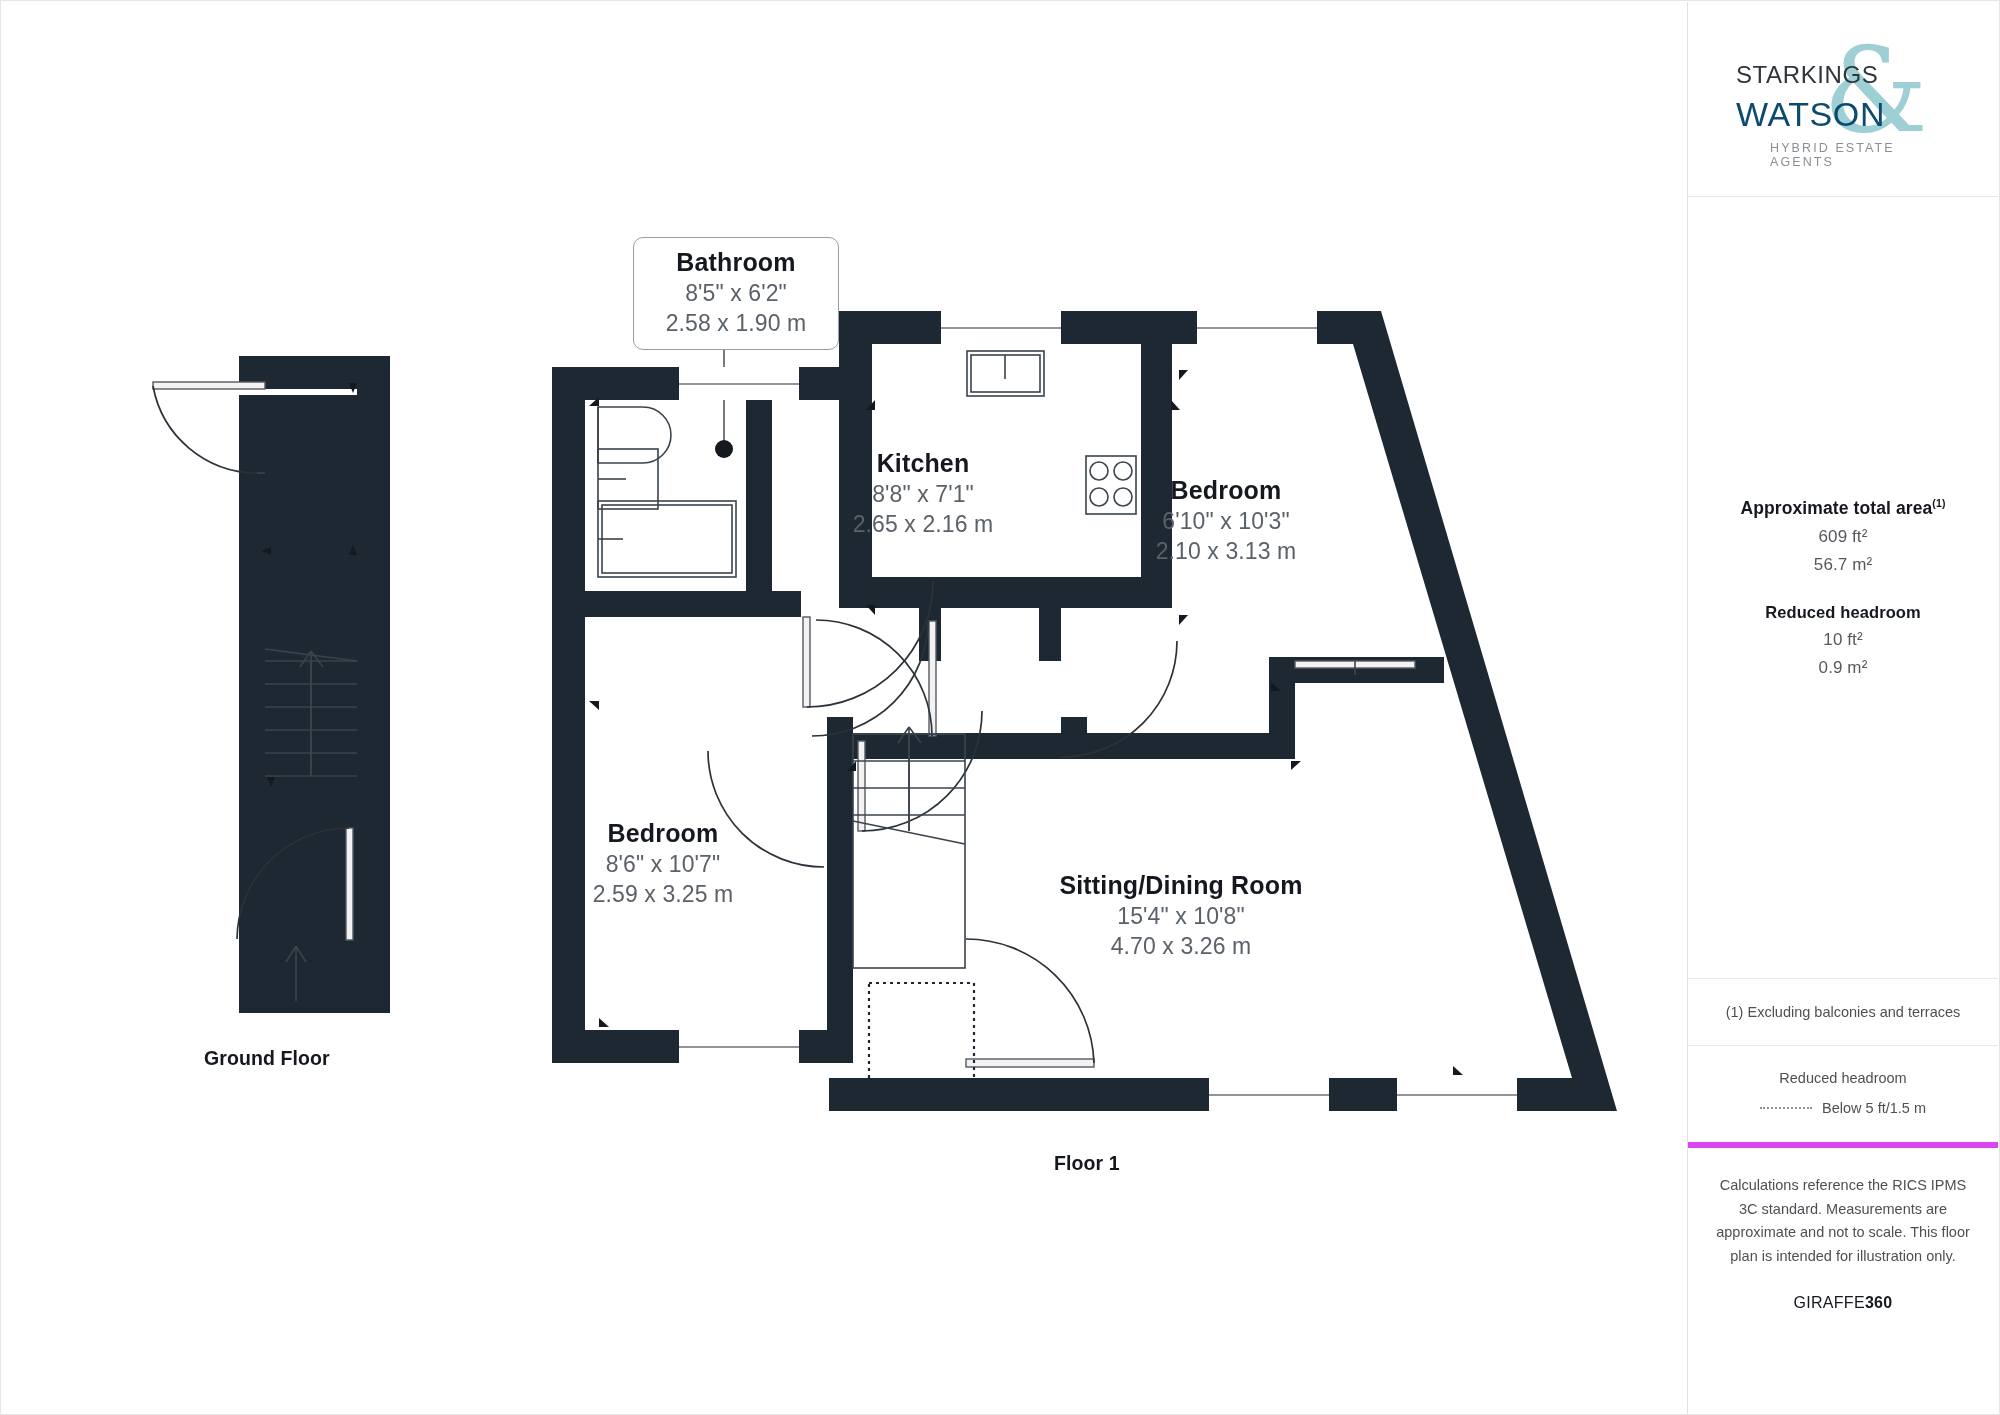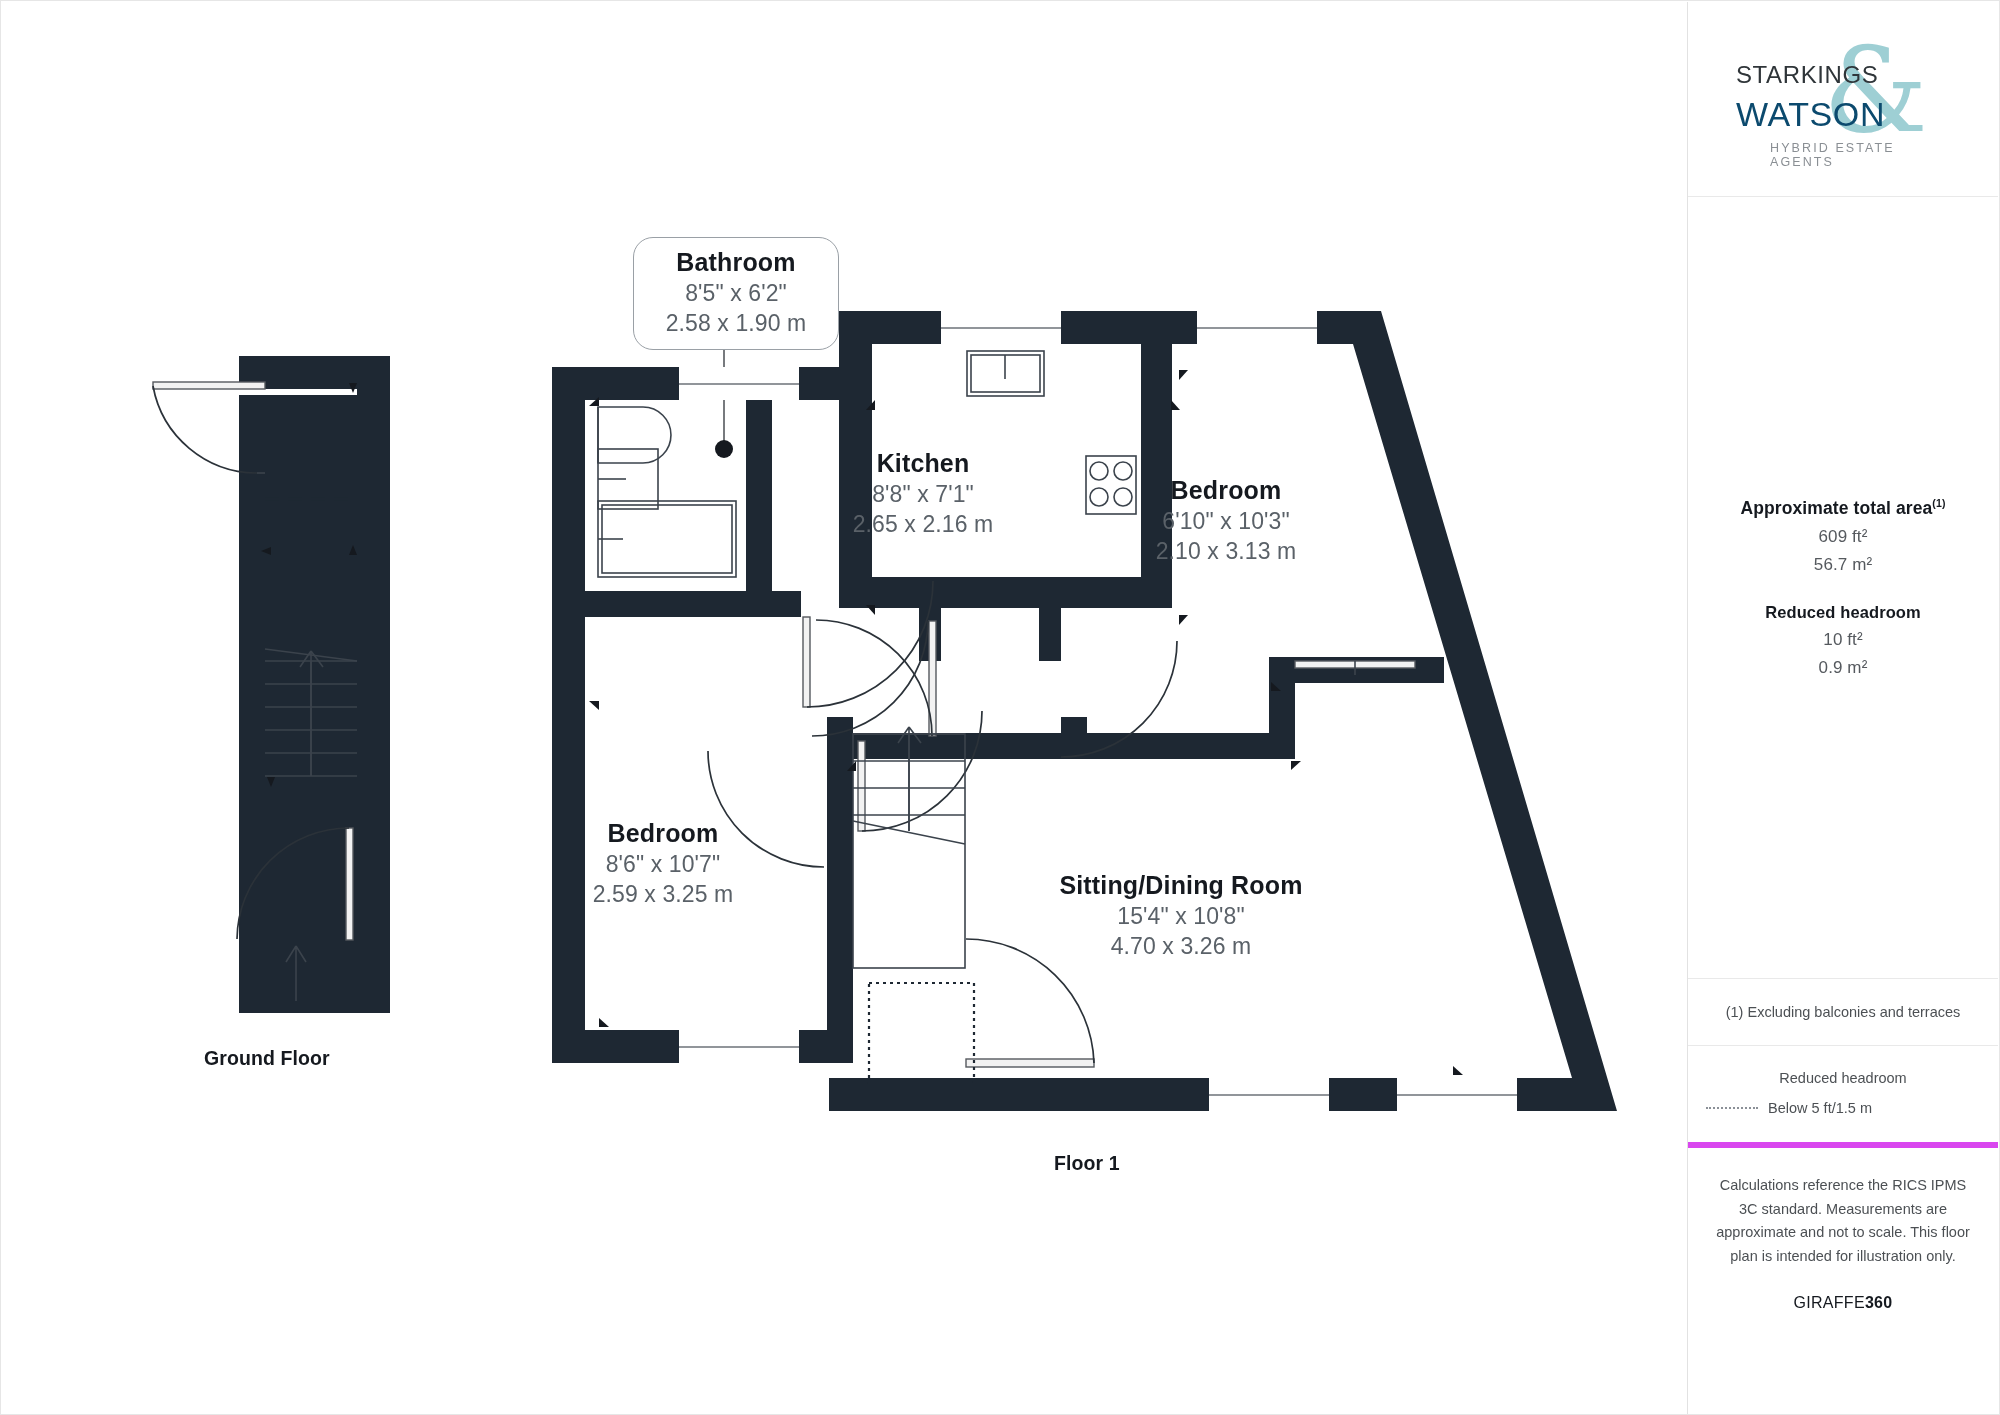--- a/index.html
+++ b/index.html
@@ -20,39 +20,39 @@
   .room .rname{font-size:25px;font-weight:700;color:#15191f;line-height:1.24;letter-spacing:.15px;}
   .room .rdim{font-size:23px;font-weight:400;color:#5a6168;line-height:1.32;letter-spacing:.1px;}
 
   #room-kitchen{left:772px;top:412px;width:300px;margin-top:35px;}
   #room-bed1{left:1075px;top:474px;width:300px;}
   #room-bed2{left:512px;top:817px;width:300px;}
   #room-sitting{left:1000px;top:869px;width:360px;}
 
   
   .callout{position:absolute;left:632px;top:236px;width:180px;padding:9px 12px 11px;
-           border:1.6px solid #9aa0a6;border-radius:20px;background:#fff;text-align:center;}
+           border:1.6px solid #9aa0a6;border-radius:10px;background:#fff;text-align:center;}
   .callout .rname{font-size:25px;font-weight:700;color:#15191f;line-height:1.22;letter-spacing:.15px;}
   .callout .rdim{font-size:23px;font-weight:400;color:#5a6168;line-height:1.32;letter-spacing:.1px;}
 
   
   .sidebar{position:absolute;right:1px;top:1px;width:311px;height:1412px;border-left:1px solid #e2e2e2;box-sizing:border-box;background:#fff;}
   .sb-sec{box-sizing:border-box;width:100%;}
   .sb-logo{height:195px;display:flex;align-items:center;justify-content:center;border-bottom:1px solid #e9e9e9;}
   .sb-spacer{height:300px;}
   .sb-area{padding:0 18px;text-align:center;}
   .sb-area .h{font-size:17.5px;font-weight:700;color:#15191f;letter-spacing:.1px;}
   .sb-area .h sup{font-size:10.5px;font-weight:700;vertical-align:super;}
   .sb-area .v{font-size:17px;font-weight:400;color:#55595e;margin-top:8px;letter-spacing:.1px;}
   .sb-area .h2{font-size:16.5px;font-weight:700;color:#15191f;margin-top:28px;letter-spacing:.1px;}
   .sb-foot{border-top:1px solid #e9e9e9;padding:22px 20px;text-align:center;}
   .sb-foot .t{font-size:14.5px;color:#4c5054;line-height:1.55;}
   .sb-legend{border-top:1px solid #e9e9e9;padding:24px 18px 26px;text-align:center;}
   .sb-legend .lt{font-size:14.5px;color:#4c5054;margin-bottom:14px;}
-  .legend-row{display:flex;align-items:center;gap:10px;font-size:14.5px;color:#4c5054;}
+  .legend-row{display:flex;align-items:center;justify-content:center;gap:10px;font-size:14.5px;color:#4c5054;}
   .dashline{display:inline-block;width:52px;border-top:2px dotted #8b9097;}
   .sb-note{border-top:6px solid #d946ef;padding:26px 24px 0;text-align:center;}
   .sb-note .n{font-size:14.5px;color:#4c5054;line-height:1.62;}
   .brand{margin-top:26px;font-size:16px;color:#15191f;letter-spacing:.3px;}
   .brand b{font-weight:700;}
 
   
   .logo-wrap{position:relative;width:230px;height:124px;}
   .logo-amp{position:absolute;left:95px;top:-6px;font-family:"DejaVu Serif",serif;font-size:118px;color:#9ecfd4;line-height:1;font-weight:400;}
   .logo-l1{position:absolute;left:8px;top:24px;font-size:24px;font-weight:400;color:#2f3539;letter-spacing:.6px;}

